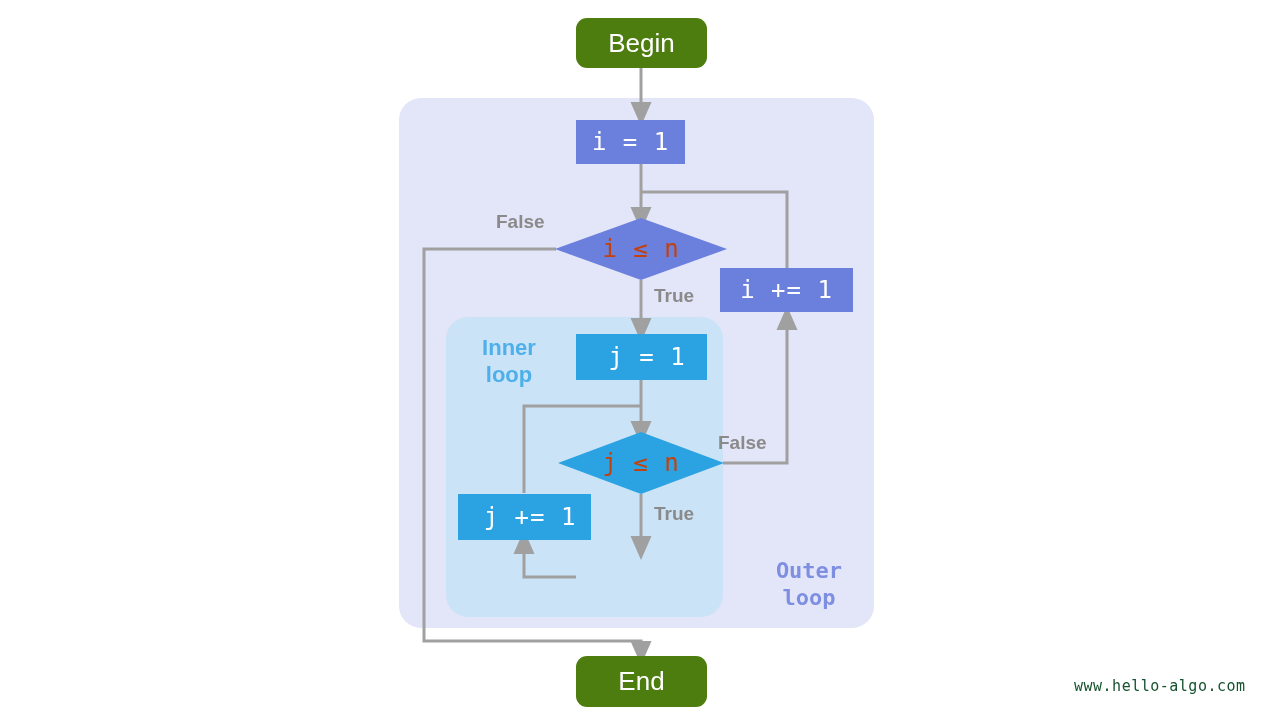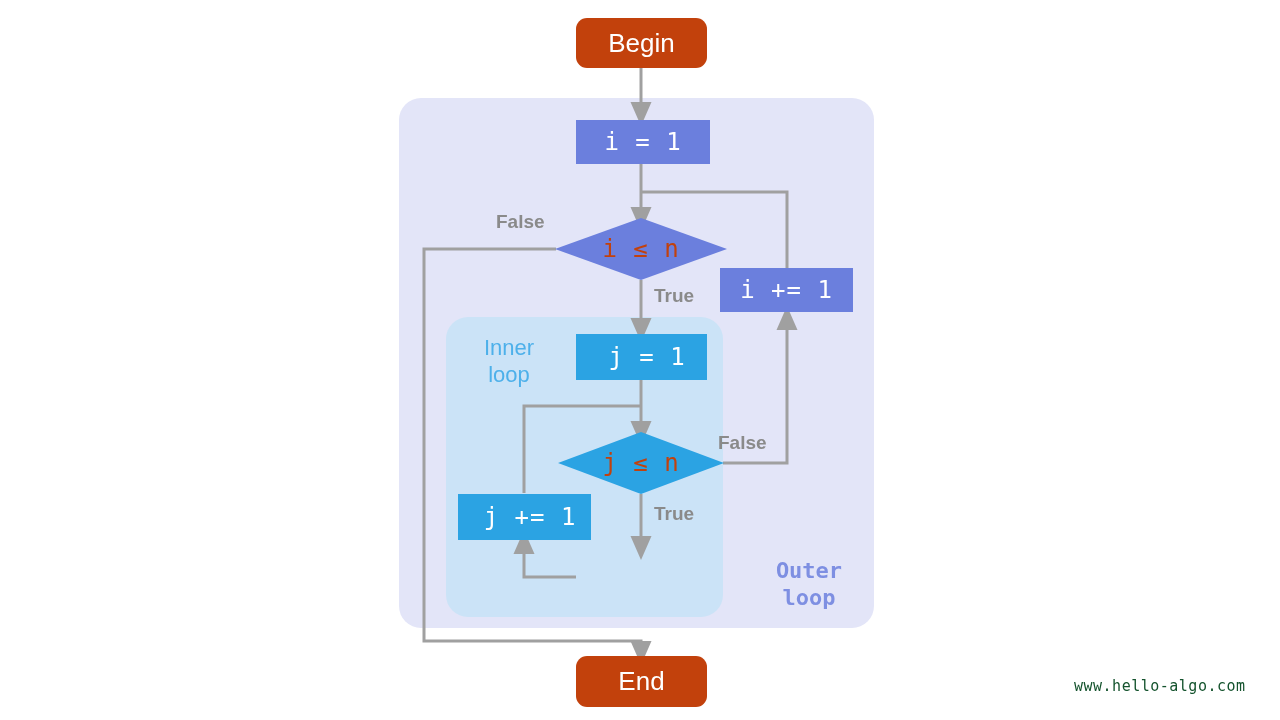--- a/index.html
+++ b/index.html
@@ -18,21 +18,21 @@
   .node {
     position: absolute;
     display: flex;
     align-items: center;
     justify-content: center;
     color: #ffffff;
     box-sizing: border-box;
     z-index: 3;
   }
   .terminal {
-    background: #c2410c;
+    background: #4d7c0f;
     border-radius: 11px;
     font-family: "Liberation Sans", sans-serif;
     font-size: 26px;
   }
   .proc-outer {
     background: #6b7fdd;
     font-family: "DejaVu Sans Mono", monospace;
     font-size: 24px;
     letter-spacing: 1px;
   }
@@ -71,21 +71,21 @@
   .outer-label {
     color: #7e8fe2;
     font-family: "DejaVu Sans Mono", monospace;
     font-size: 22px;
     font-weight: bold;
   }
   .inner-label {
     color: #4db0ea;
     font-family: "Liberation Sans", sans-serif;
     font-size: 22px;
-    font-weight: normal;
+    font-weight: bold;
   }
   .edge-label {
     position: absolute;
     z-index: 4;
     color: #8a8a8a;
     font-family: "Liberation Sans", sans-serif;
     font-size: 19px;
     font-weight: bold;
     text-align: center;
   }
@@ -171,21 +171,21 @@
   </svg>
 
   <div class="node terminal" style="left:576px; top:18px; width:131px; height:50px;">
     <span>Begin</span>
   </div>
 
   <div class="node terminal" style="left:576px; top:656px; width:131px; height:51px;">
     <span>End</span>
   </div>
 
-  <div class="node proc-outer" style="left:576px; top:120px; width:134px; height:44px;">
+  <div class="node proc-outer" style="left:576px; top:120px; width:109px; height:44px;">
     <span>i = 1</span>
   </div>
 
   <div class="node proc-outer" style="left:720px; top:268px; width:133px; height:44px;">
     <span>i += 1</span>
   </div>
 
   <div class="diamond-text" style="left:555px; top:218px; width:172px; height:62px;">
     <span>i ≤ n</span>
   </div>

